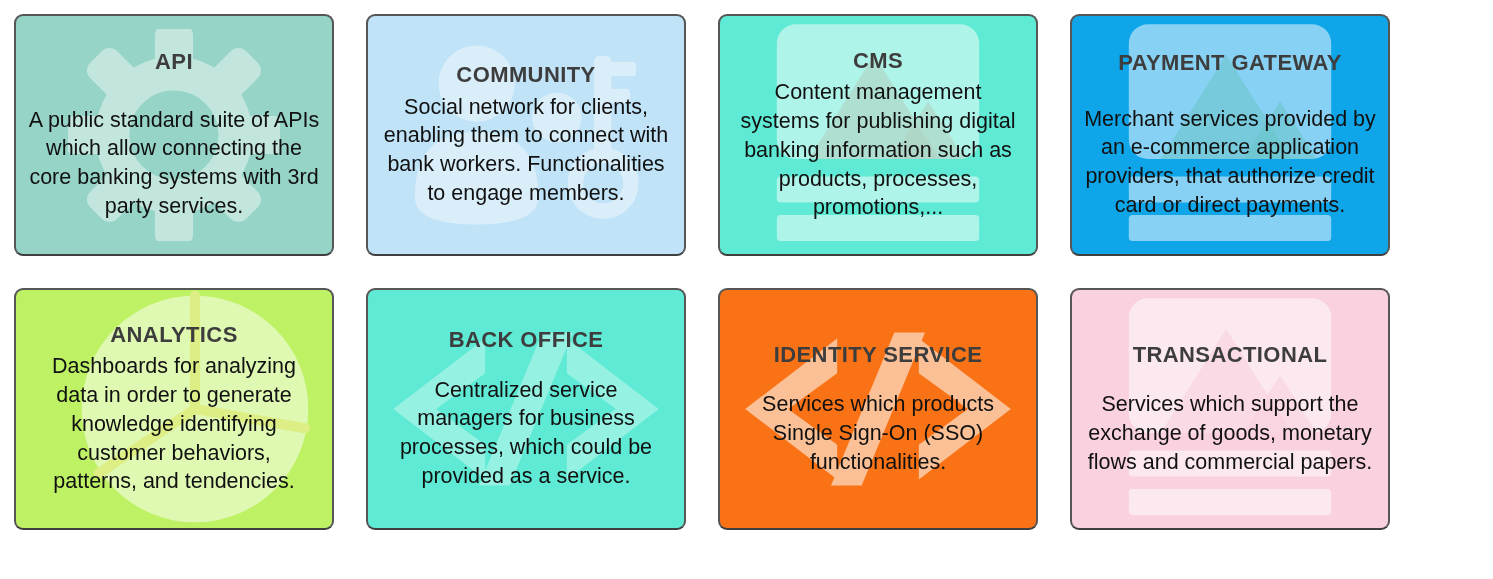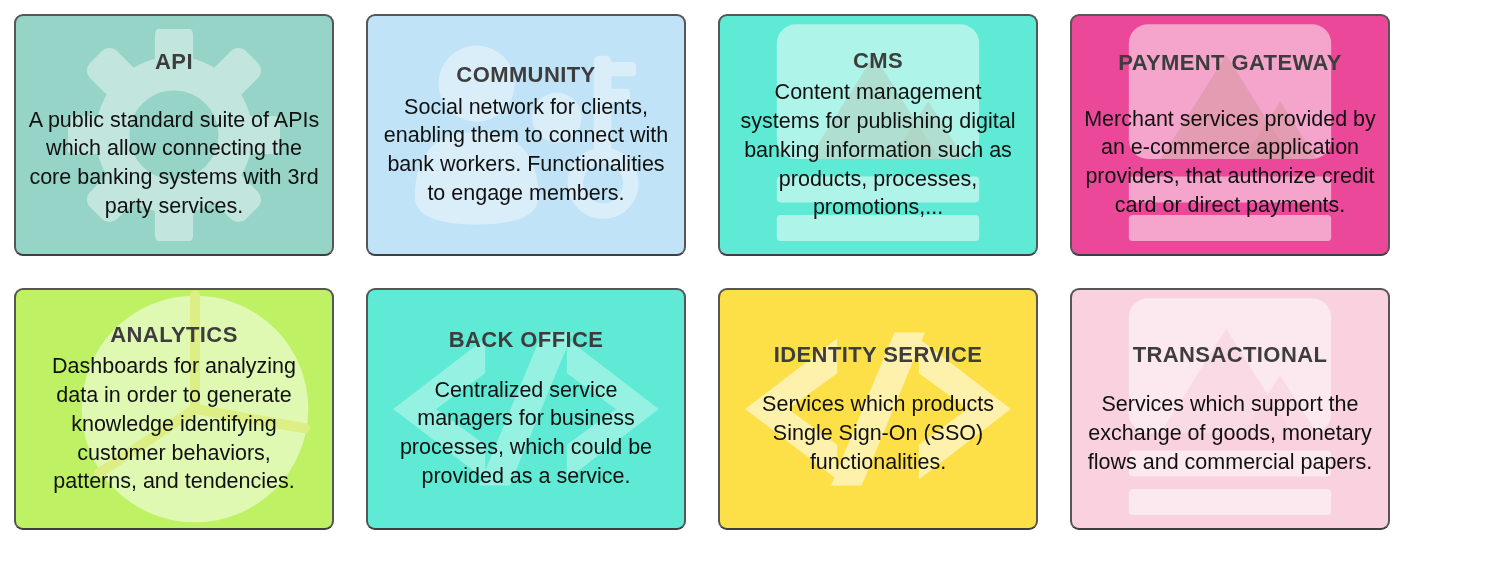--- a/index.html
+++ b/index.html
@@ -129,21 +129,21 @@
         <rect x="5" y="158" width="210" height="27" rx="4" fill="#ffffff"></rect>
         <rect x="5" y="198" width="210" height="27" rx="4" fill="#ffffff"></rect>
       </svg>
     </div>
     <div class="content">
       <div class="title">CMS</div>
       <div class="desc">Content management systems for publishing digital banking information such as products, processes, promotions,...</div>
     </div>
   </div>
 
-  <div class="card card-payment-gateway gap-xl" style="background: #ec4899; --bg: #c7e5ad;">
+  <div class="card card-payment-gateway gap-xl" style="background: #0ea5e9; --bg: #c7e5ad;">
     <div class="wm">
       <svg width="212" height="222" viewBox="0 0 220 230">
         <rect x="5" y="0" width="210" height="140" rx="20" fill="#ffffff"></rect>
         <path d="M38 140 L106 32 L174 140 Z" style="fill:var(--bg);fill-opacity:.6"></path>
         <path d="M124 140 L162 80 L200 140 Z" style="fill:var(--bg);fill-opacity:.6"></path>
         <rect x="5" y="158" width="210" height="27" rx="4" fill="#ffffff"></rect>
         <rect x="5" y="198" width="210" height="27" rx="4" fill="#ffffff"></rect>
       </svg>
     </div>
     <div class="content">
@@ -178,21 +178,21 @@
           <path d="M156 0 L186 0 L124 150 L94 150 Z"></path>
         </g>
       </svg>
     </div>
     <div class="content">
       <div class="title">BACK OFFICE</div>
       <div class="desc">Centralized service managers for business processes, which could be provided as a service.</div>
     </div>
   </div>
 
-  <div class="card card-identity-service gap-md" style="background: #fde047; --bg: #e4e4e4;">
+  <div class="card card-identity-service gap-md" style="background: #f97316; --bg: #e4e4e4;">
     <div class="wm">
       <svg width="286" height="156" viewBox="0 0 280 150">
         <g fill="#ffffff">
           <path d="M100 6 L10 75 L100 144 L100 110 L52 75 L100 40 Z"></path>
           <path d="M180 6 L270 75 L180 144 L180 110 L228 75 L180 40 Z"></path>
           <path d="M156 0 L186 0 L124 150 L94 150 Z"></path>
         </g>
       </svg>
     </div>
     <div class="content">

